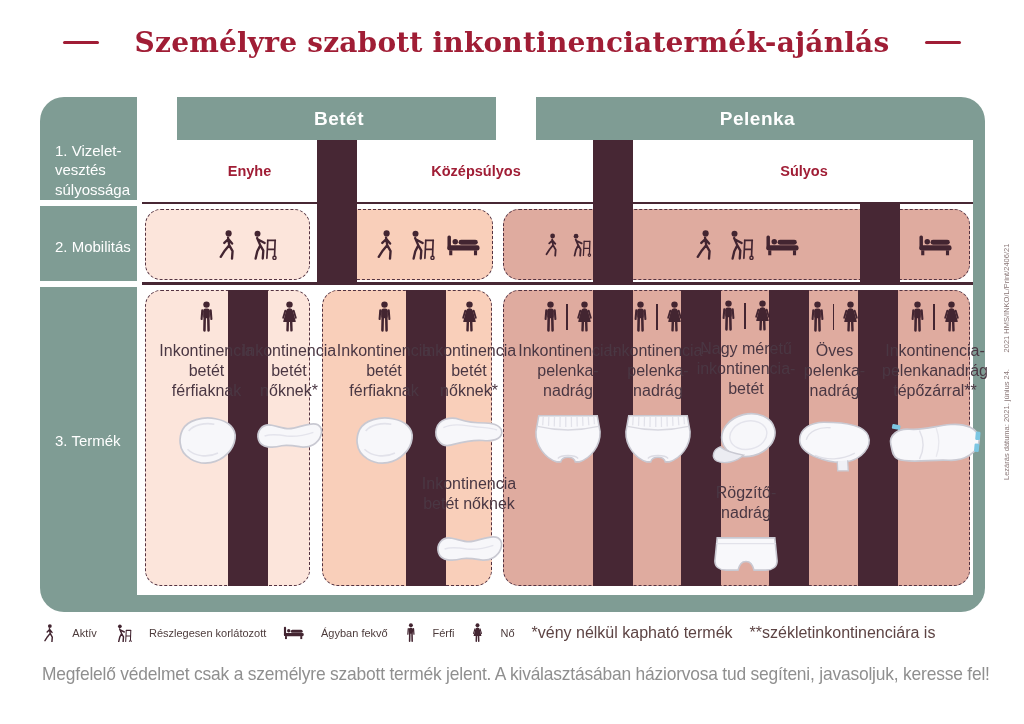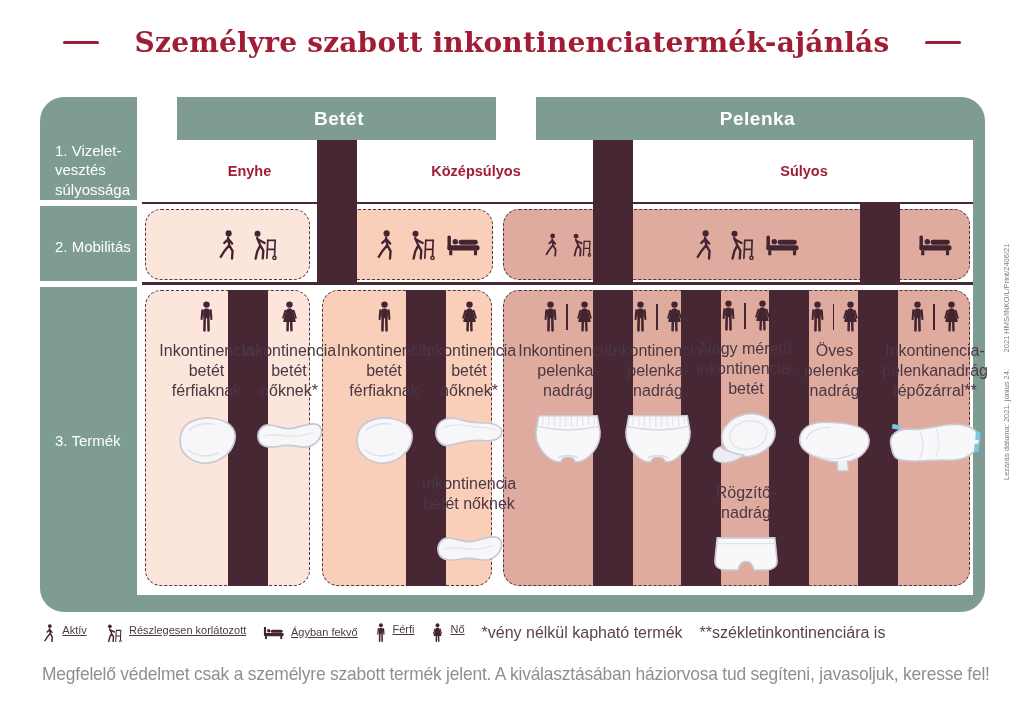--- a/index.html
+++ b/index.html
@@ -25,21 +25,21 @@
   .bg-medium{background:#f9cfba;}
   .bg-dark{background:#dfab9f;}
   .mob{display:flex;align-items:center;justify-content:center;gap:9px;color:#432531;}
   .prod-col{display:flex;flex-direction:column;align-items:center;text-align:center;padding-top:10px;}
   .genders{display:flex;align-items:center;justify-content:center;gap:6px;color:#432531;height:34px;}
   .gsep{width:1.6px;height:26px;background:#432531;display:inline-block;}
   .prod-label{font-size:16px;line-height:1.25;color:#4a3743;white-space:pre-line;margin-top:7px;}
   .prod-img{margin-top:8px;line-height:0;}
   
   .legend{position:absolute;left:42px;top:619px;height:28px;display:flex;align-items:center;gap:17px;color:#4c3b3b;font-size:11px;}
-  .legend-item{display:flex;gap:6px;color:#4c3b3b;text-decoration:underline;}
+  .legend-item{display:flex;align-items:center;gap:16px;color:#4c3b3b;}
   .legend-item .ic{color:#432531;display:flex;align-items:center;}
   .legend-note{font-size:16px;color:#5d4444;}
   
   .footer{position:absolute;left:42px;top:663px;width:1010px;font-size:18.5px;color:#8f8f8f;transform:scaleX(0.94);transform-origin:left center;letter-spacing:-0.2px;}
   
   .side-note{position:absolute;left:878px;top:344px;width:260px;height:12px;font-size:7.5px;color:#8a7878;transform:rotate(-90deg);white-space:pre;text-align:left;}
 </style>
 </head>
 <body>
 

